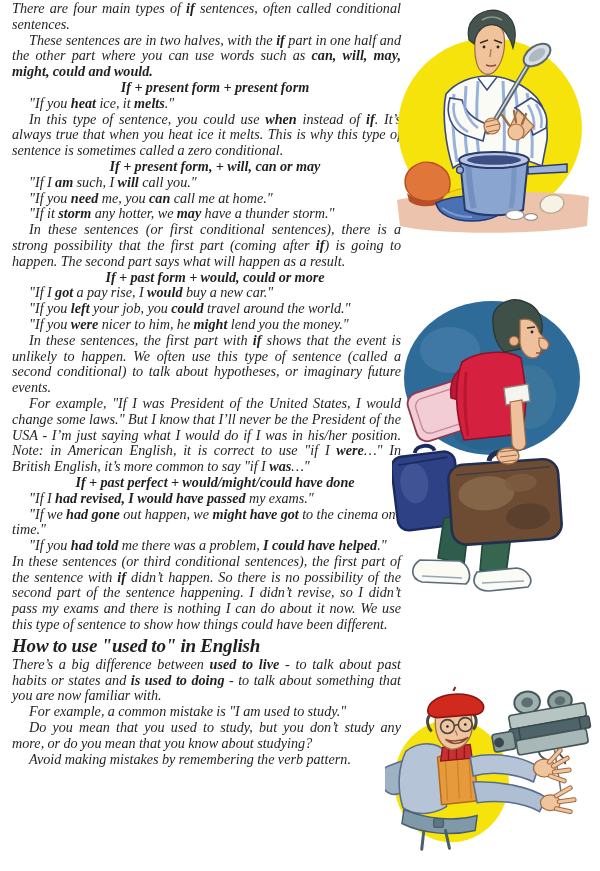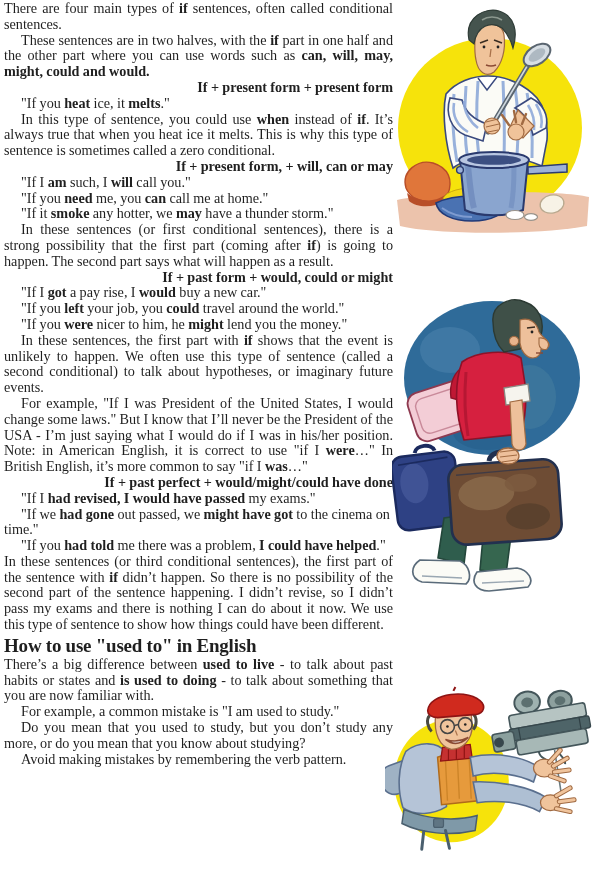--- a/index.html
+++ b/index.html
@@ -3,27 +3,27 @@
 <meta charset="utf-8">
 <style>
   * { margin:0; padding:0; box-sizing:border-box; }
   html, body { background:#ffffff; }
   body {
     width:600px; height:871px; position:relative; overflow:hidden;
     font-family:"Liberation Serif","DejaVu Serif",serif;
     color:#1f1f1f;
   }
   .page { position:absolute; inset:0; background:#fff; }
-  .text-col { position:absolute; left:4px; top:1px; width:389px; }
+  .text-col { position:absolute; left:12px; top:1px; width:389px;font-style:italic; }
   .text-col p {
     font-size:14.2px; line-height:15.8px; text-align:justify;
     hyphens:none; word-spacing:-0.2px;
   }
   .text-col p.indent { text-indent:17px; }
-  .text-col p.formula { font-weight:bold; text-align:right; }
+  .text-col p.formula { font-weight:bold; text-align:center; }
   .text-col p.example { text-align:left; }
   .text-col p.heading {
     font-size:19px; line-height:22px; font-weight:bold;
     text-align:left; margin-top:2px; letter-spacing:-0.2px;
   }
   b { font-weight:bold; }
   .art { position:absolute; }
   .art svg { display:block; width:100%; height:100%; }
   .art1 { left:390px; top:2px;   width:206px; height:240px; }
   .art2 { left:392px; top:292px; width:200px; height:305px; }
@@ -36,31 +36,31 @@
 
   <div class="text-col">
       <p class="body"><span>There are four main types of </span><b>if</b><span> sentences, often called conditional sentences.</span></p>
       <p class="body indent"><span>These sentences are in two halves, with the </span><b>if</b><span> part in one half and the other part where you can use words such as </span><b>can, will, may, might, could and would.</b></p>
       <p class="formula indent"><b>If + present form + present form</b></p>
       <p class="example indent"><span>"If you </span><b>heat</b><span> ice, it </span><b>melts</b><span>."</span></p>
       <p class="body indent"><span>In this type of sentence, you could use </span><b>when</b><span> instead of </span><b>if</b><span>. It’s always true that when you heat ice it melts. This is why this type of sentence is sometimes called a zero conditional.</span></p>
       <p class="formula indent"><b>If + present form, + will, can or may</b></p>
       <p class="example indent"><span>"If I </span><b>am</b><span> such, I </span><b>will</b><span> call you."</span></p>
       <p class="example indent"><span>"If you </span><b>need</b><span> me, you </span><b>can</b><span> call me at home."</span></p>
-      <p class="example indent"><span>"If it </span><b>smoke</b><span> any hotter, we </span><b>may</b><span> have a thunder storm."</span></p>
+      <p class="example indent"><span>"If it </span><b>storm</b><span> any hotter, we </span><b>may</b><span> have a thunder storm."</span></p>
       <p class="body indent"><span>In these sentences (or first conditional sentences), there is a strong possibility that the first part (coming after </span><b>if</b><span>) is going to happen. The second part says what will happen as a result.</span></p>
-      <p class="formula indent"><b>If + past form + would, could or might</b></p>
+      <p class="formula indent"><b>If + past form + would, could or more</b></p>
       <p class="example indent"><span>"If I </span><b>got</b><span> a pay rise, I </span><b>would</b><span> buy a new car."</span></p>
       <p class="example indent"><span>"If you </span><b>left</b><span> your job, you </span><b>could</b><span> travel around the world."</span></p>
       <p class="example indent"><span>"If you </span><b>were</b><span> nicer to him, he </span><b>might</b><span> lend you the money."</span></p>
       <p class="body indent"><span>In these sentences, the first part with </span><b>if</b><span> shows that the event is unlikely to happen. We often use this type of sentence (called a second conditional) to talk about hypotheses, or imaginary future events.</span></p>
       <p class="body indent"><span>For example, "If I was President of the United States, I would change some laws." But I know that I’ll never be the President of the USA - I’m just saying what I would do if I was in his/her position. Note: in American English, it is correct to use "if I </span><b>were</b><span>…" In British English, it’s more common to say "if I </span><b>was</b><span>…"</span></p>
       <p class="formula indent"><b>If + past perfect + would/might/could have done</b></p>
       <p class="example indent"><span>"If I </span><b>had revised, I would have passed</b><span> my exams."</span></p>
-      <p class="example indent"><span>"If we </span><b>had gone</b><span> out passed, we </span><b>might have got</b><span> to the cinema on time."</span></p>
+      <p class="example indent"><span>"If we </span><b>had gone</b><span> out happen, we </span><b>might have got</b><span> to the cinema on time."</span></p>
       <p class="example indent"><span>"If you </span><b>had told</b><span> me there was a problem, </span><b>I could have helped</b><span>."</span></p>
       <p class="body"><span>In these sentences (or third conditional sentences), the first part of the sentence with </span><b>if</b><span> didn’t happen. So there is no possibility of the second part of the sentence happening. I didn’t revise, so I didn’t pass my exams and there is nothing I can do about it now. We use this type of sentence to show how things could have been different.</span></p>
       <p class="heading"><span>How to use "used to" in English</span></p>
       <p class="body"><span>There’s a big difference between </span><b>used to live</b><span> - to talk about past habits or states and </span><b>is used to doing</b><span> - to talk about something that you are now familiar with.</span></p>
       <p class="body indent"><span>For example, a common mistake is "I am used to study."</span></p>
       <p class="body indent"><span>Do you mean that you used to study, but you don’t study any more, or do you mean that you know about studying?</span></p>
       <p class="body indent"><span>Avoid making mistakes by remembering the verb pattern.</span></p>
     </div>
 
   <div class="art art1">

